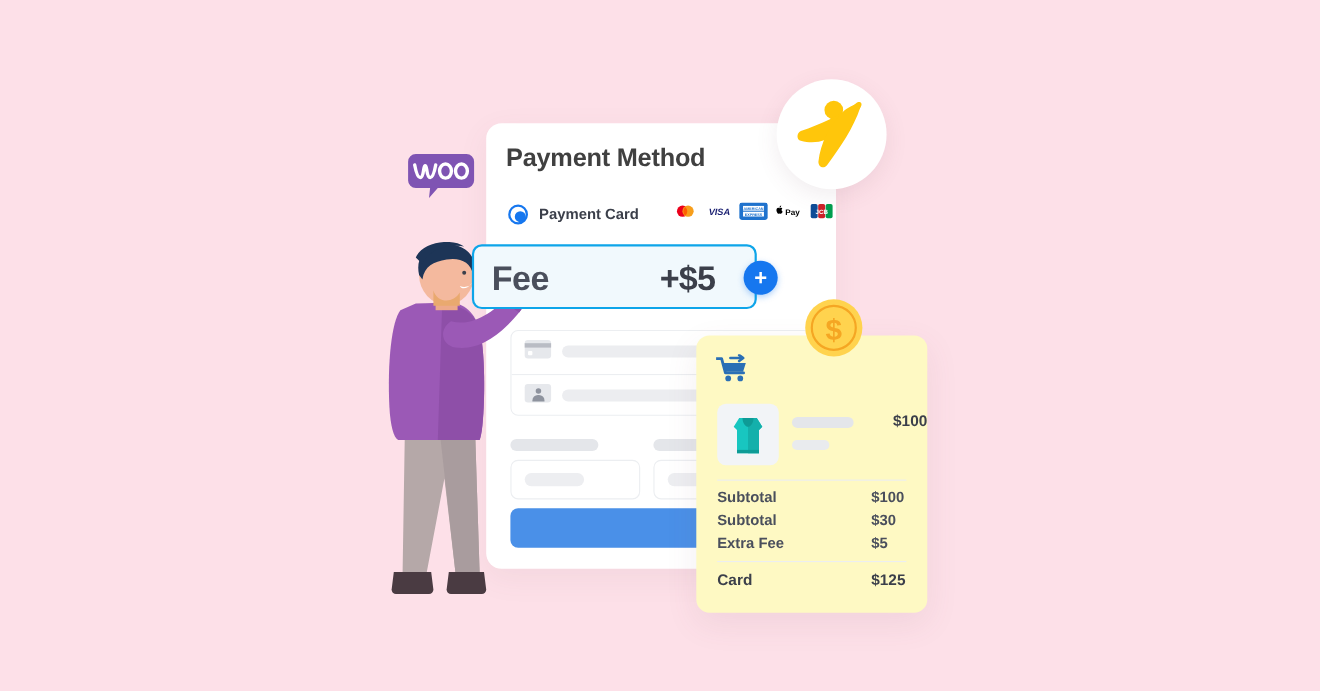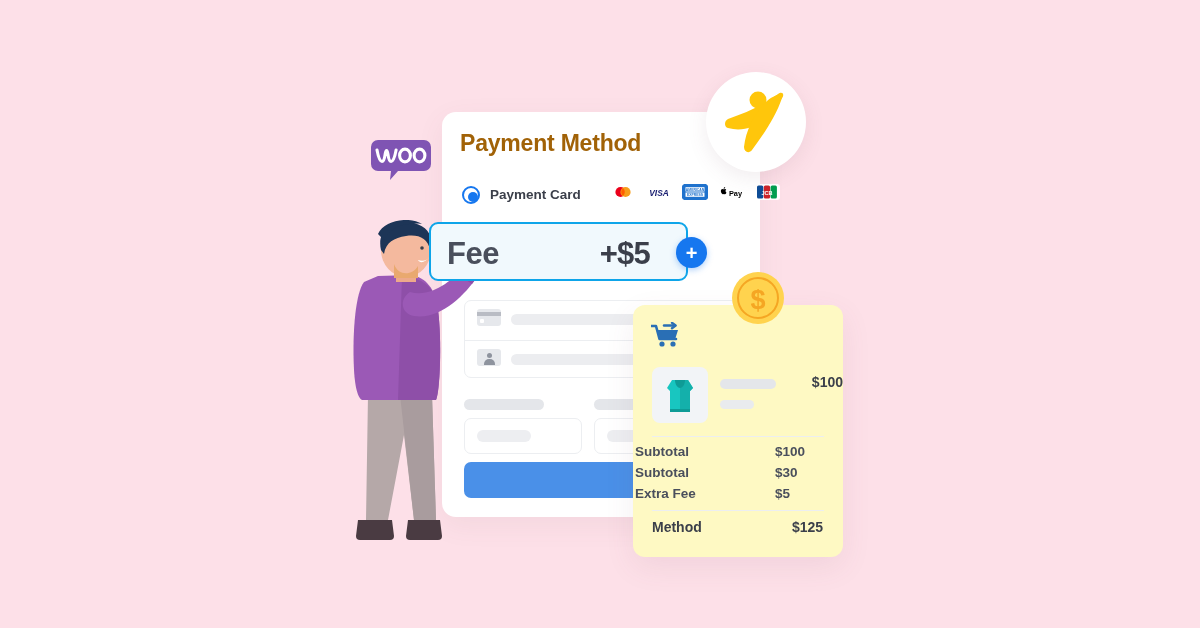--- a/index.html
+++ b/index.html
@@ -12,38 +12,38 @@
   .stage { position:absolute; inset:0; }
 
   
   .checkout-card {
     position:absolute; left:442px; top:112px; width:318px; height:405px;
     background:#ffffff; border-radius:14px;
     box-shadow:0 8px 28px rgba(120,80,100,0.07);
   }
   .card-title {
     position:absolute; left:18px; top:18px;
-    font-size:23px; font-weight:bold; color:#a16207; letter-spacing:-0.2px;
+    font-size:23px; font-weight:bold; color:#404040; letter-spacing:-0.2px;
   }
 
   
   .pm-row { position:absolute; left:20px; top:72px; width:286px; height:24px; }
   .radio-outer {
     position:absolute; left:0; top:2px; width:18px; height:18px; border-radius:50%;
     border:2px solid #1677ef; background:#fff;
   }
   .radio-inner {
     position:absolute; left:4px; top:4px; width:10px; height:10px;
     border-radius:50%; background:#1677ef;
   }
   .pm-label {
     position:absolute; left:28px; top:3px; font-size:13.5px;
     font-weight:bold; color:#3b3f4a;
   }
-  .cards-row { position:absolute; left:148px; top:0px; display:flex; gap:10px; align-items:center; }
+  .cards-row { position:absolute; left:148px; top:0px; display:flex; gap:5px; align-items:center; }
   .cardicon { height:16px; border-radius:2.5px; display:block; }
 
   
   .fee-field {
     position:absolute; left:429px; top:222px; width:259px; height:59px;
     background:#f1f9fd; border:2px solid #0ea5e9; border-radius:9px;
     z-index:30;
   }
   .fee-label {
     position:absolute; left:16px; top:12px; font-size:31px;
@@ -114,21 +114,21 @@
   .prod-row { position:absolute; left:19px; top:62px; width:175px; height:56px; }
   .prod-thumb {
     position:absolute; left:0; top:0; width:56px; height:56px;
     border-radius:8px; background:#f2f4f7;
   }
   .prod-line1 { position:absolute; left:68px; top:12px; width:56px; height:10px; border-radius:5px; background:#e4e6ea; }
   .prod-line2 { position:absolute; left:68px; top:33px; width:34px; height:9px; border-radius:5px; background:#e9ebee; }
   .prod-price { position:absolute; left:0px; top:7px; width:191px; text-align:right; font-size:14px; font-weight:bold; color:#3b3f4a; }
 
   .divider { position:absolute; left:19px; width:172px; height:1px; background:#eceef1; }
-  .totals { position:absolute; left:2px; top:139px; width:172px; }
+  .totals { position:absolute; left:19px; top:139px; width:172px; }
   .trow { position:relative; height:21px; font-size:13.5px; font-weight:bold; color:#4a4f5c; }
   .trow .tlabel { position:absolute; left:0; top:0; }
   .trow .tval { position:absolute; left:140px; top:0; }
   .grand { position:absolute; left:19px; top:214px; width:172px; height:21px; font-size:14px; font-weight:bold; color:#3b3f4a; }
   .grand .tlabel { position:absolute; left:0; top:0; }
   .grand .tval { position:absolute; left:140px; top:0; }
 
   
   .brand-badge {
     position:absolute; left:706px; top:72px; width:100px; height:100px;
@@ -322,18 +322,18 @@
       </div>
       <div class="trow">
         <span class="tlabel">Extra Fee</span>
         <span class="tval">$5</span>
       </div>
     </div>
 
     <div class="divider" style="top:205px;"></div>
 
     <div class="grand">
-      <span class="tlabel">Method</span>
+      <span class="tlabel">Card</span>
       <span class="tval">$125</span>
     </div>
   </div>
 
 </div>
 
 </body></html>

